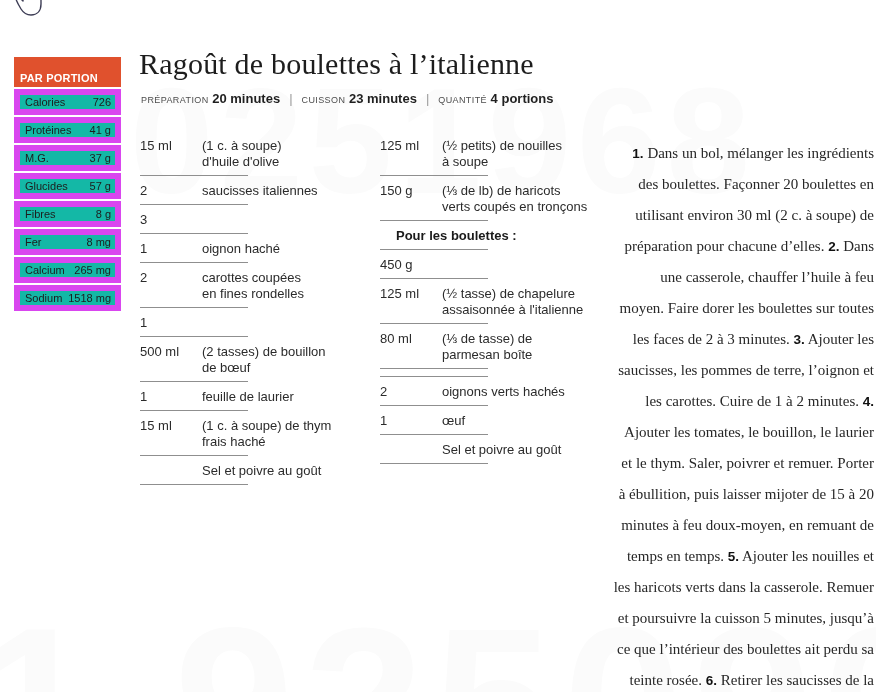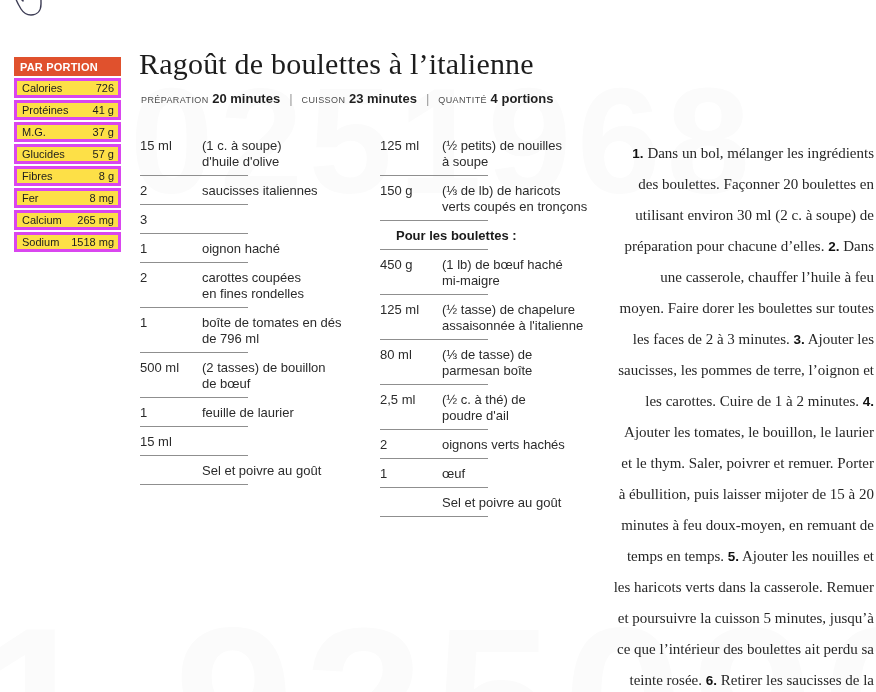--- a/index.html
+++ b/index.html
@@ -17,26 +17,26 @@
   .wm-top { top:55px; left:130px; font-size:150px; letter-spacing:6px; }
   .wm-bottom { top:580px; left:-25px; font-size:215px; letter-spacing:10px; }
 
   
   .cursor { position:absolute; left:12px; top:-14px; z-index:5; }
 
   
   .nutrition { position:absolute; left:14px; top:57px; width:107px; z-index:2; }
   .nut-header {
     background:#e0512d; color:#ffffff; font-weight:bold; font-size:11px;
-    padding:3px 5px 2px 5px; letter-spacing:0.2px; border:1px solid #e0512d;
+    padding:14px 5px 2px 5px; letter-spacing:0.2px; border:1px solid #e0512d;
   }
   .nut-row {
-    display:flex; justify-content:space-between; border:3px solid #d946ef;
+    display:flex; justify-content:space-between; border:6px solid #d946ef;
     margin-top:2px; padding:1px 4px 1px 5px; font-size:11px; line-height:12px;
-    background:#fde047; color:#1d1d1d;
+    background:#14b8a6; color:#1d1d1d;
   }
   .nut-row .nv { text-align:center; }
 
   
   .title {
     position:absolute; left:139px; top:47px; z-index:2;
     font-family:"Liberation Serif", serif; font-weight:normal;
     font-size:30px; color:#1d1d1d; letter-spacing:0.2px; white-space:nowrap;
   }
   .meta { position:absolute; left:141px; top:91px; z-index:2; font-size:13px; white-space:nowrap; }
@@ -143,37 +143,37 @@
         </div>
         <div class="rule"></div>
         <div class="ing-row">
           <span class="qty">2</span>
           <span class="desc">carottes coupées
 en fines rondelles</span>
         </div>
         <div class="rule"></div>
         <div class="ing-row">
           <span class="qty">1</span>
-          <span class="desc">boîte de tomates en dés
-de 796 ml</span>
         </div>
         <div class="rule"></div>
         <div class="ing-row">
           <span class="qty">500 ml</span>
           <span class="desc">(2 tasses) de bouillon
 de bœuf</span>
         </div>
         <div class="rule"></div>
         <div class="ing-row">
           <span class="qty">1</span>
           <span class="desc">feuille de laurier</span>
         </div>
         <div class="rule"></div>
         <div class="ing-row">
           <span class="qty">15 ml</span>
+          <span class="desc">(1 c. à soupe) de thym
+frais haché</span>
         </div>
         <div class="rule"></div>
         <div class="ing-row">
           <span class="qty"></span>
           <span class="desc">Sel et poivre au goût</span>
         </div>
         <div class="rule"></div>
       </div>
     <div class="ing-col col2" id="ingCol2">
         <div class="ing-row">
@@ -185,41 +185,34 @@
         <div class="ing-row">
           <span class="qty">150 g</span>
           <span class="desc">(⅓ de lb) de haricots
 verts coupés en tronçons</span>
         </div>
         <div class="rule"></div>
         <div class="ing-section">Pour les boulettes :</div>
         <div class="rule"></div>
         <div class="ing-row">
           <span class="qty">450 g</span>
-          <span class="desc">(1 lb) de bœuf haché
-mi-maigre</span>
         </div>
         <div class="rule"></div>
         <div class="ing-row">
           <span class="qty">125 ml</span>
           <span class="desc">(½ tasse) de chapelure
 assaisonnée à l'italienne</span>
         </div>
         <div class="rule"></div>
         <div class="ing-row">
           <span class="qty">80 ml</span>
           <span class="desc">(⅓ de tasse) de
 parmesan boîte</span>
         </div>
         <div class="rule"></div>
-        <div class="ing-row">
-          <span class="qty">2,5 ml</span>
-          <span class="desc">(½ c. à thé) de
-poudre d'ail</span>
-        </div>
         <div class="rule"></div>
         <div class="ing-row">
           <span class="qty">2</span>
           <span class="desc">oignons verts hachés</span>
         </div>
         <div class="rule"></div>
         <div class="ing-row">
           <span class="qty">1</span>
           <span class="desc">œuf</span>
         </div>

